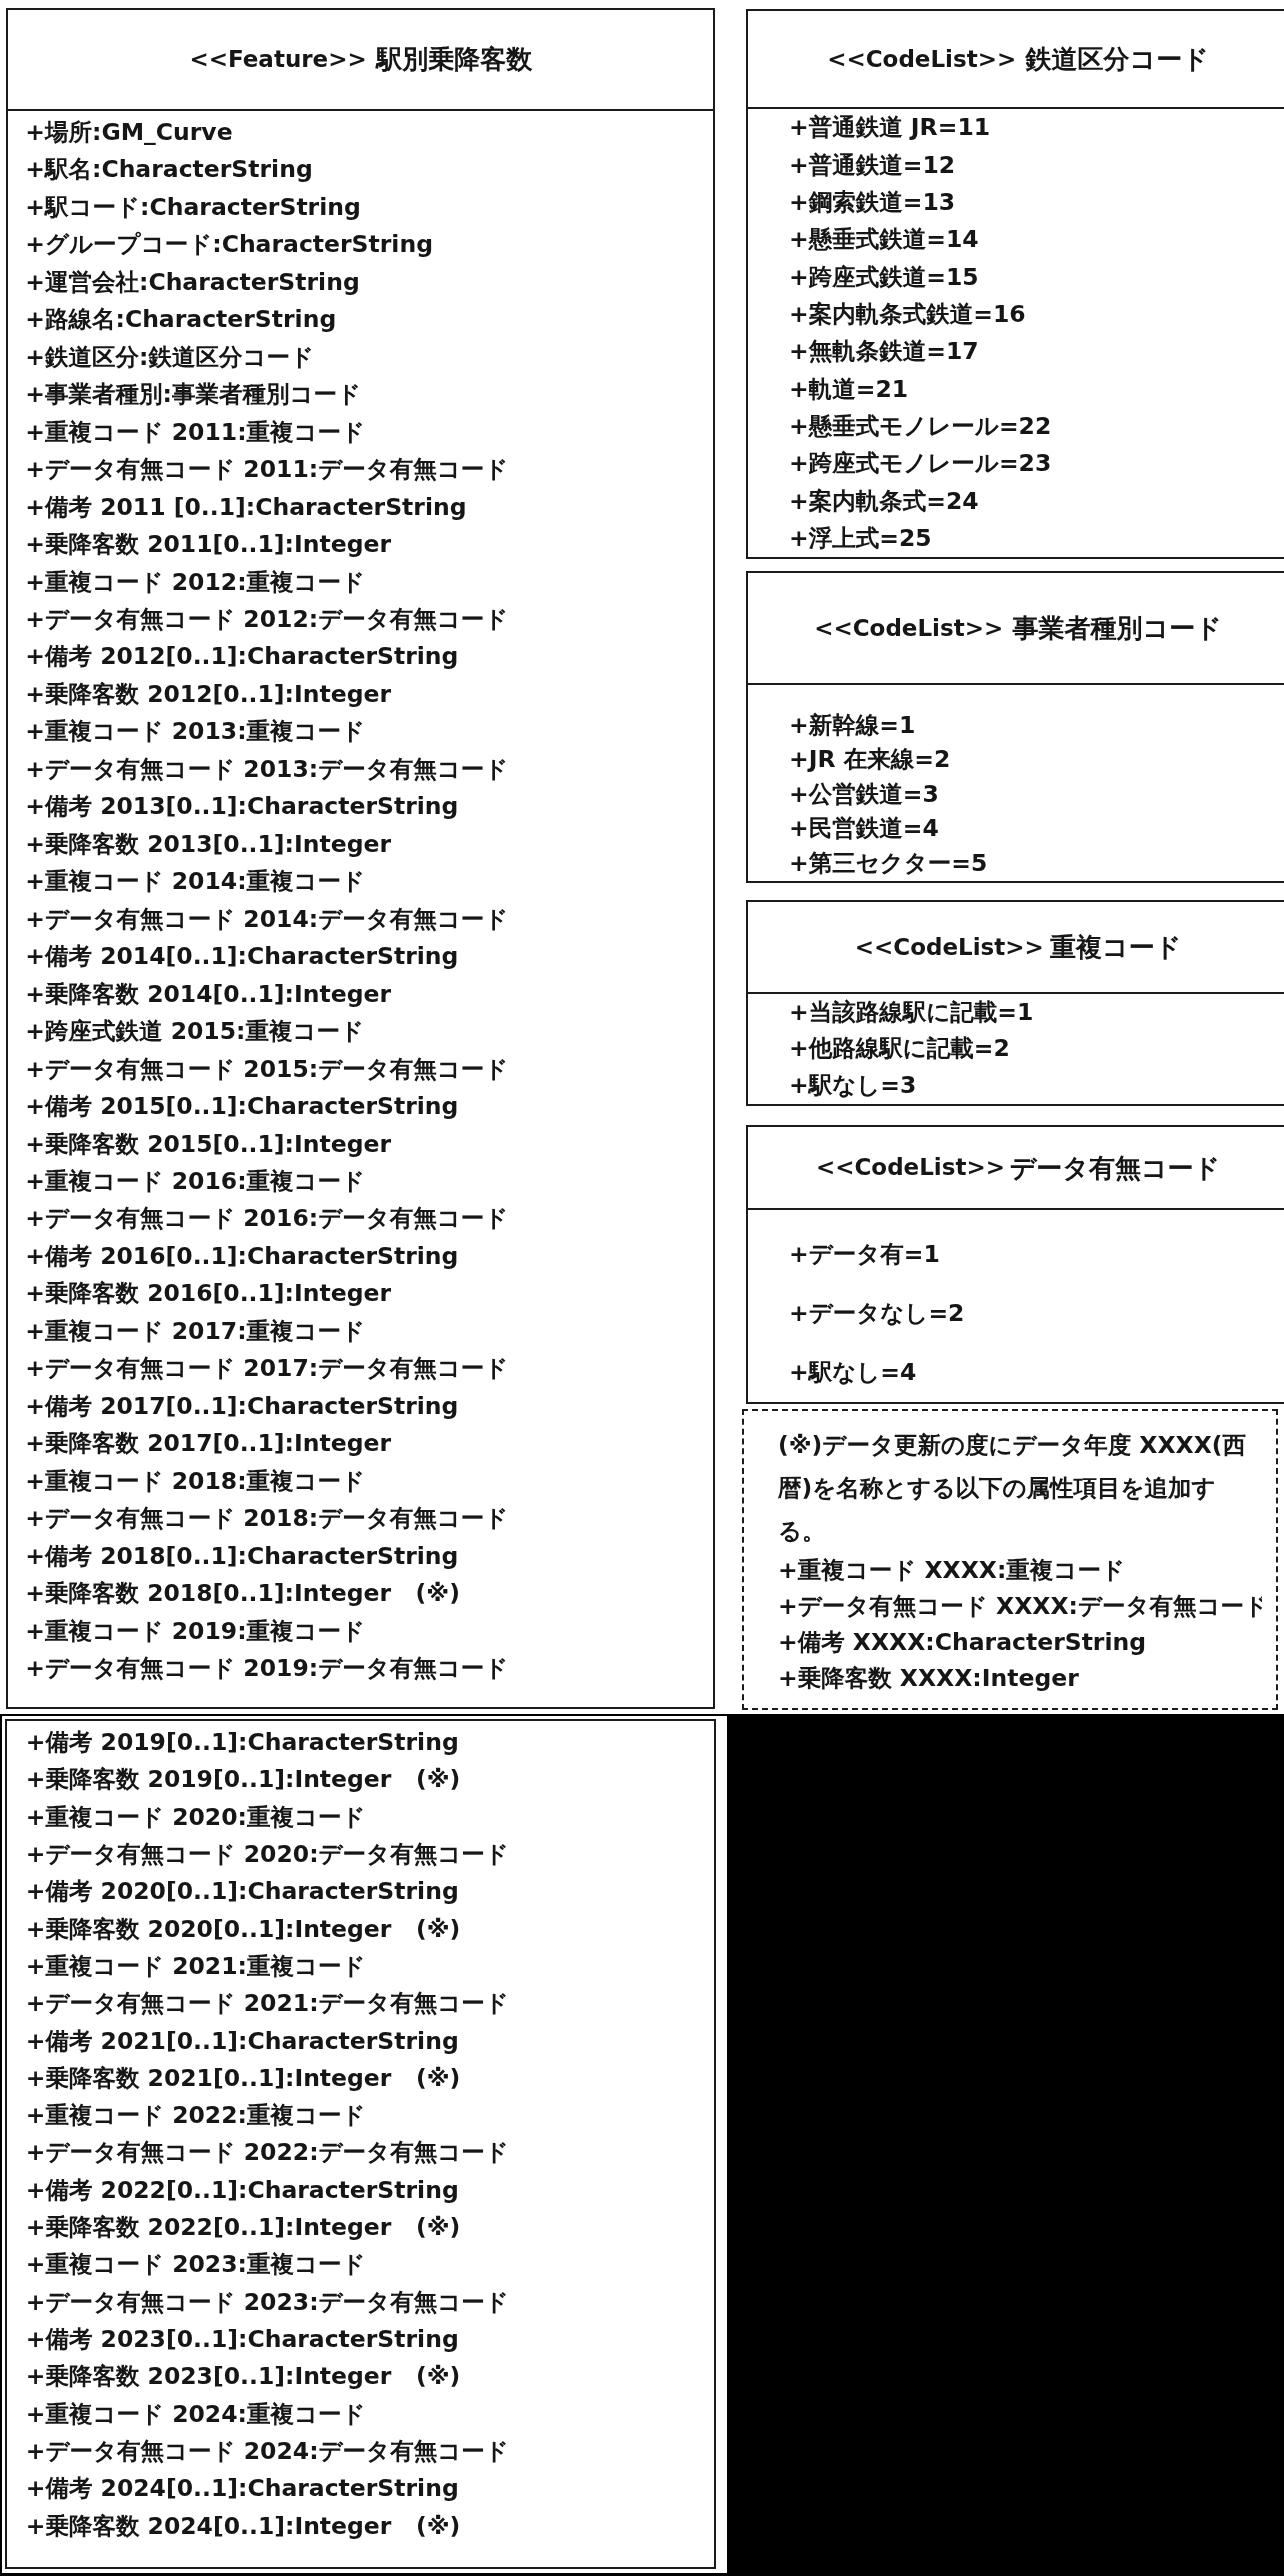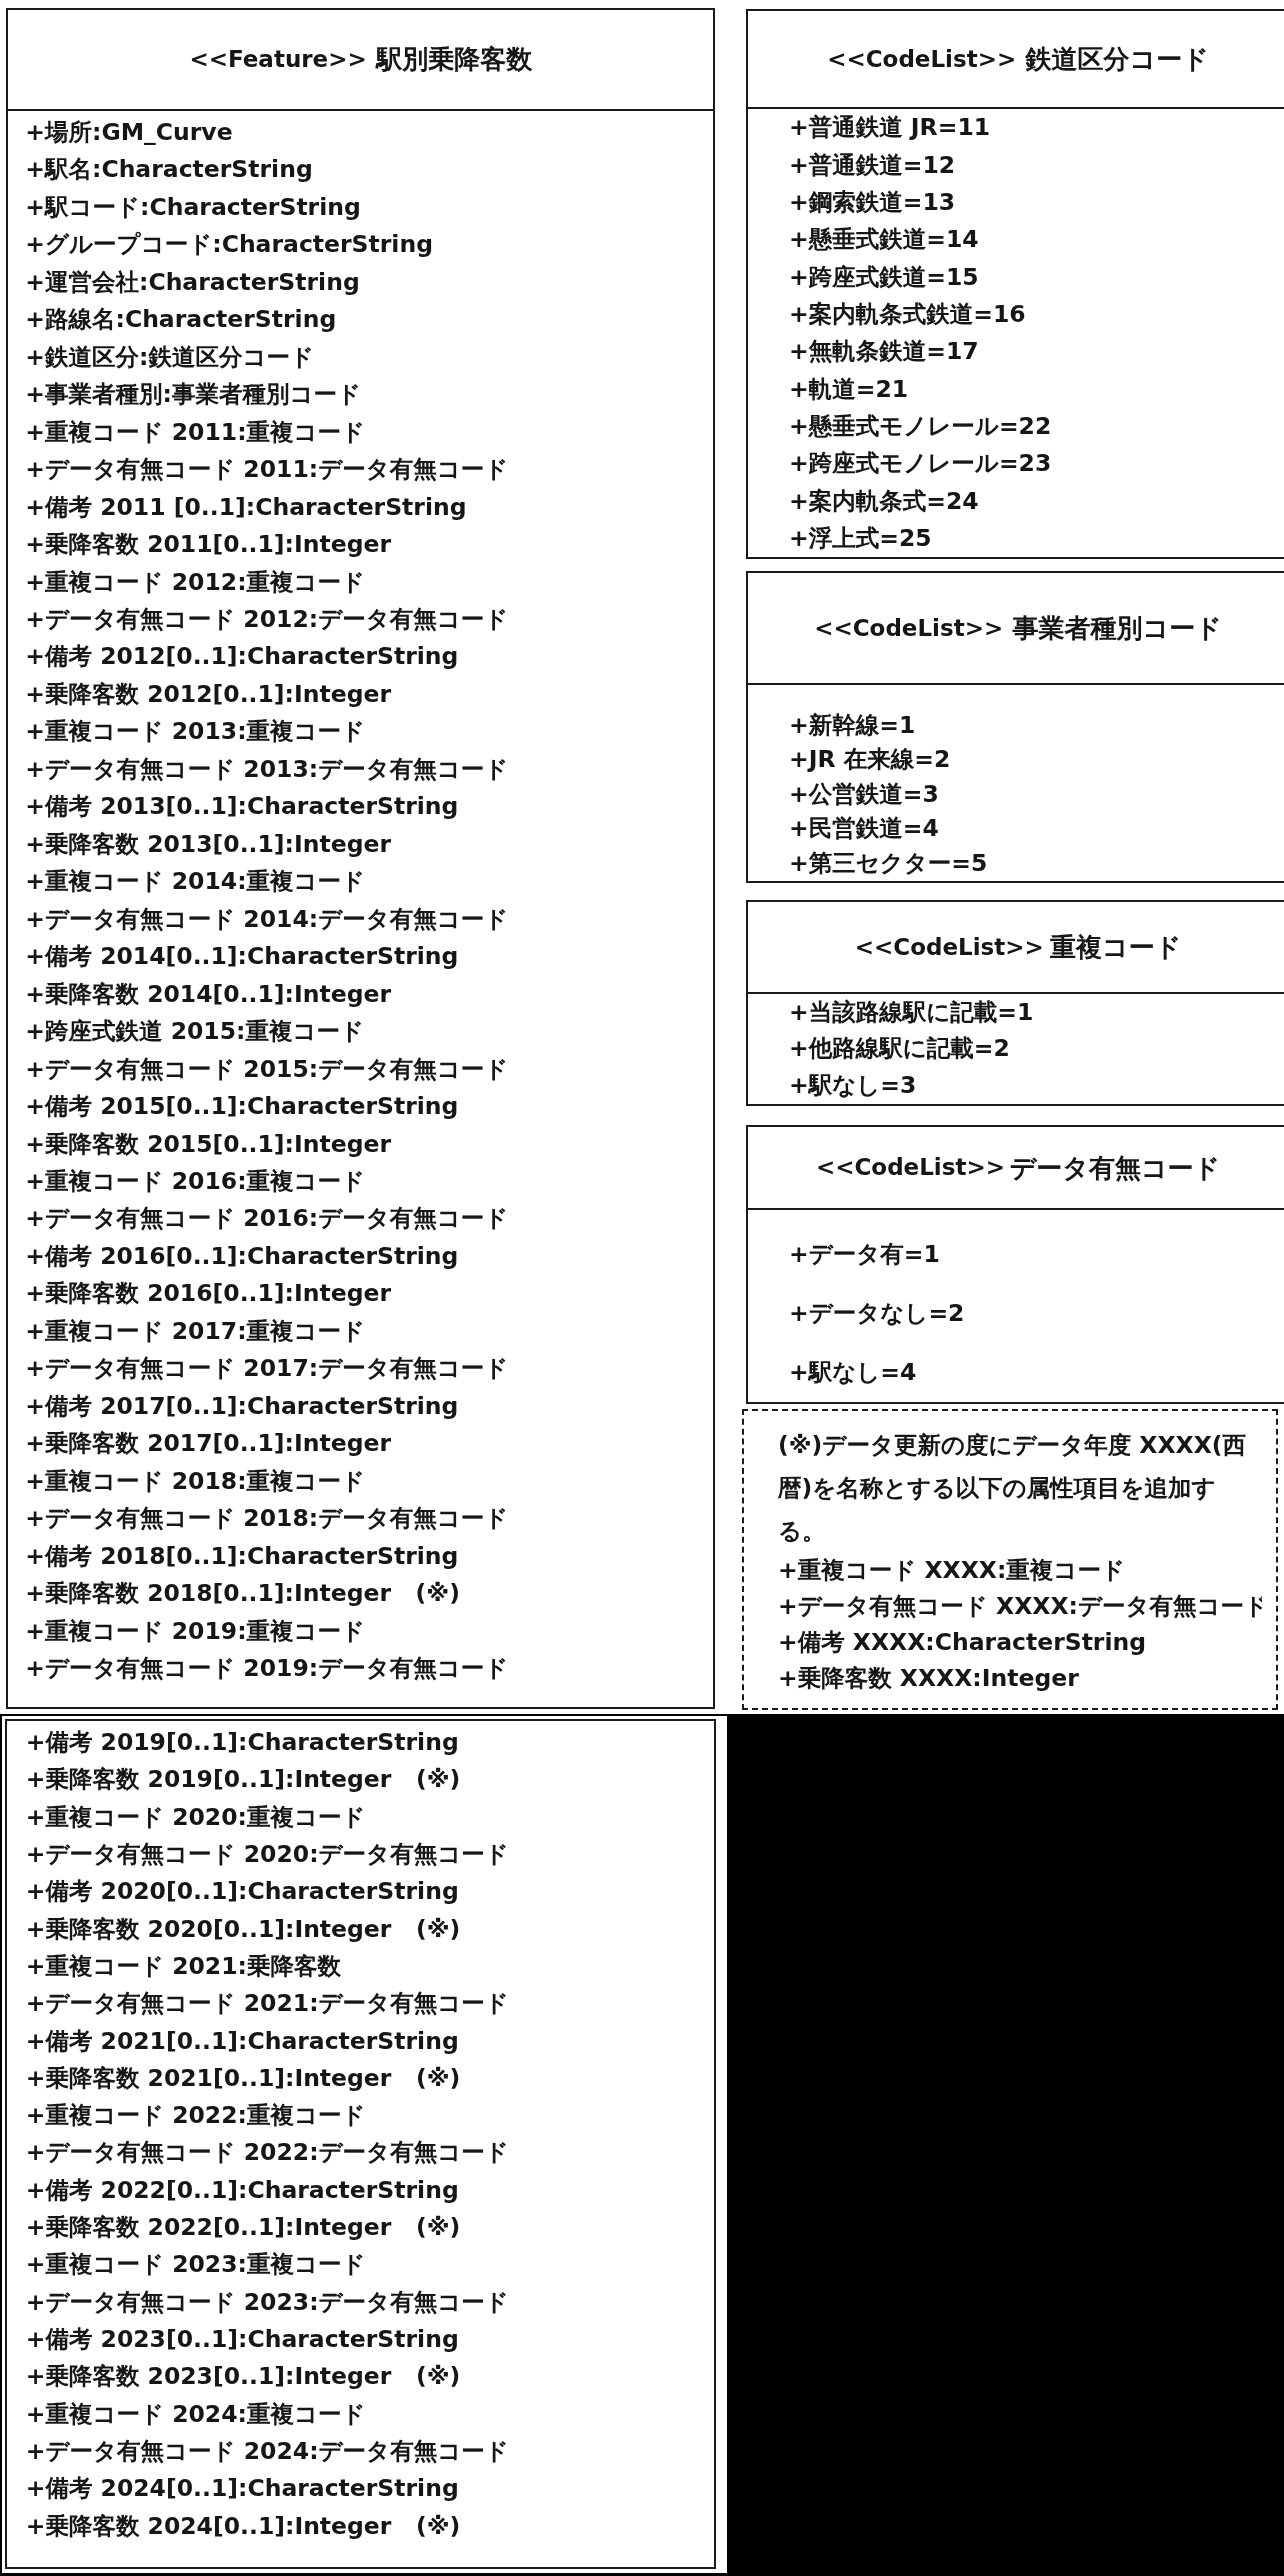--- a/index.html
+++ b/index.html
@@ -138,21 +138,21 @@
   </section>
 
   <section class="uml-box fb2">
     <div class="attrs">
         <div class="row">+備考 2019[0..1]:CharacterString</div>
         <div class="row">+乗降客数 2019[0..1]:Integer   (※)</div>
         <div class="row">+重複コード 2020:重複コード</div>
         <div class="row">+データ有無コード 2020:データ有無コード</div>
         <div class="row">+備考 2020[0..1]:CharacterString</div>
         <div class="row">+乗降客数 2020[0..1]:Integer   (※)</div>
-        <div class="row">+重複コード 2021:乗降客数</div>
+        <div class="row">+重複コード 2021:重複コード</div>
         <div class="row">+データ有無コード 2021:データ有無コード</div>
         <div class="row">+備考 2021[0..1]:CharacterString</div>
         <div class="row">+乗降客数 2021[0..1]:Integer   (※)</div>
         <div class="row">+重複コード 2022:重複コード</div>
         <div class="row">+データ有無コード 2022:データ有無コード</div>
         <div class="row">+備考 2022[0..1]:CharacterString</div>
         <div class="row">+乗降客数 2022[0..1]:Integer   (※)</div>
         <div class="row">+重複コード 2023:重複コード</div>
         <div class="row">+データ有無コード 2023:データ有無コード</div>
         <div class="row">+備考 2023[0..1]:CharacterString</div>

